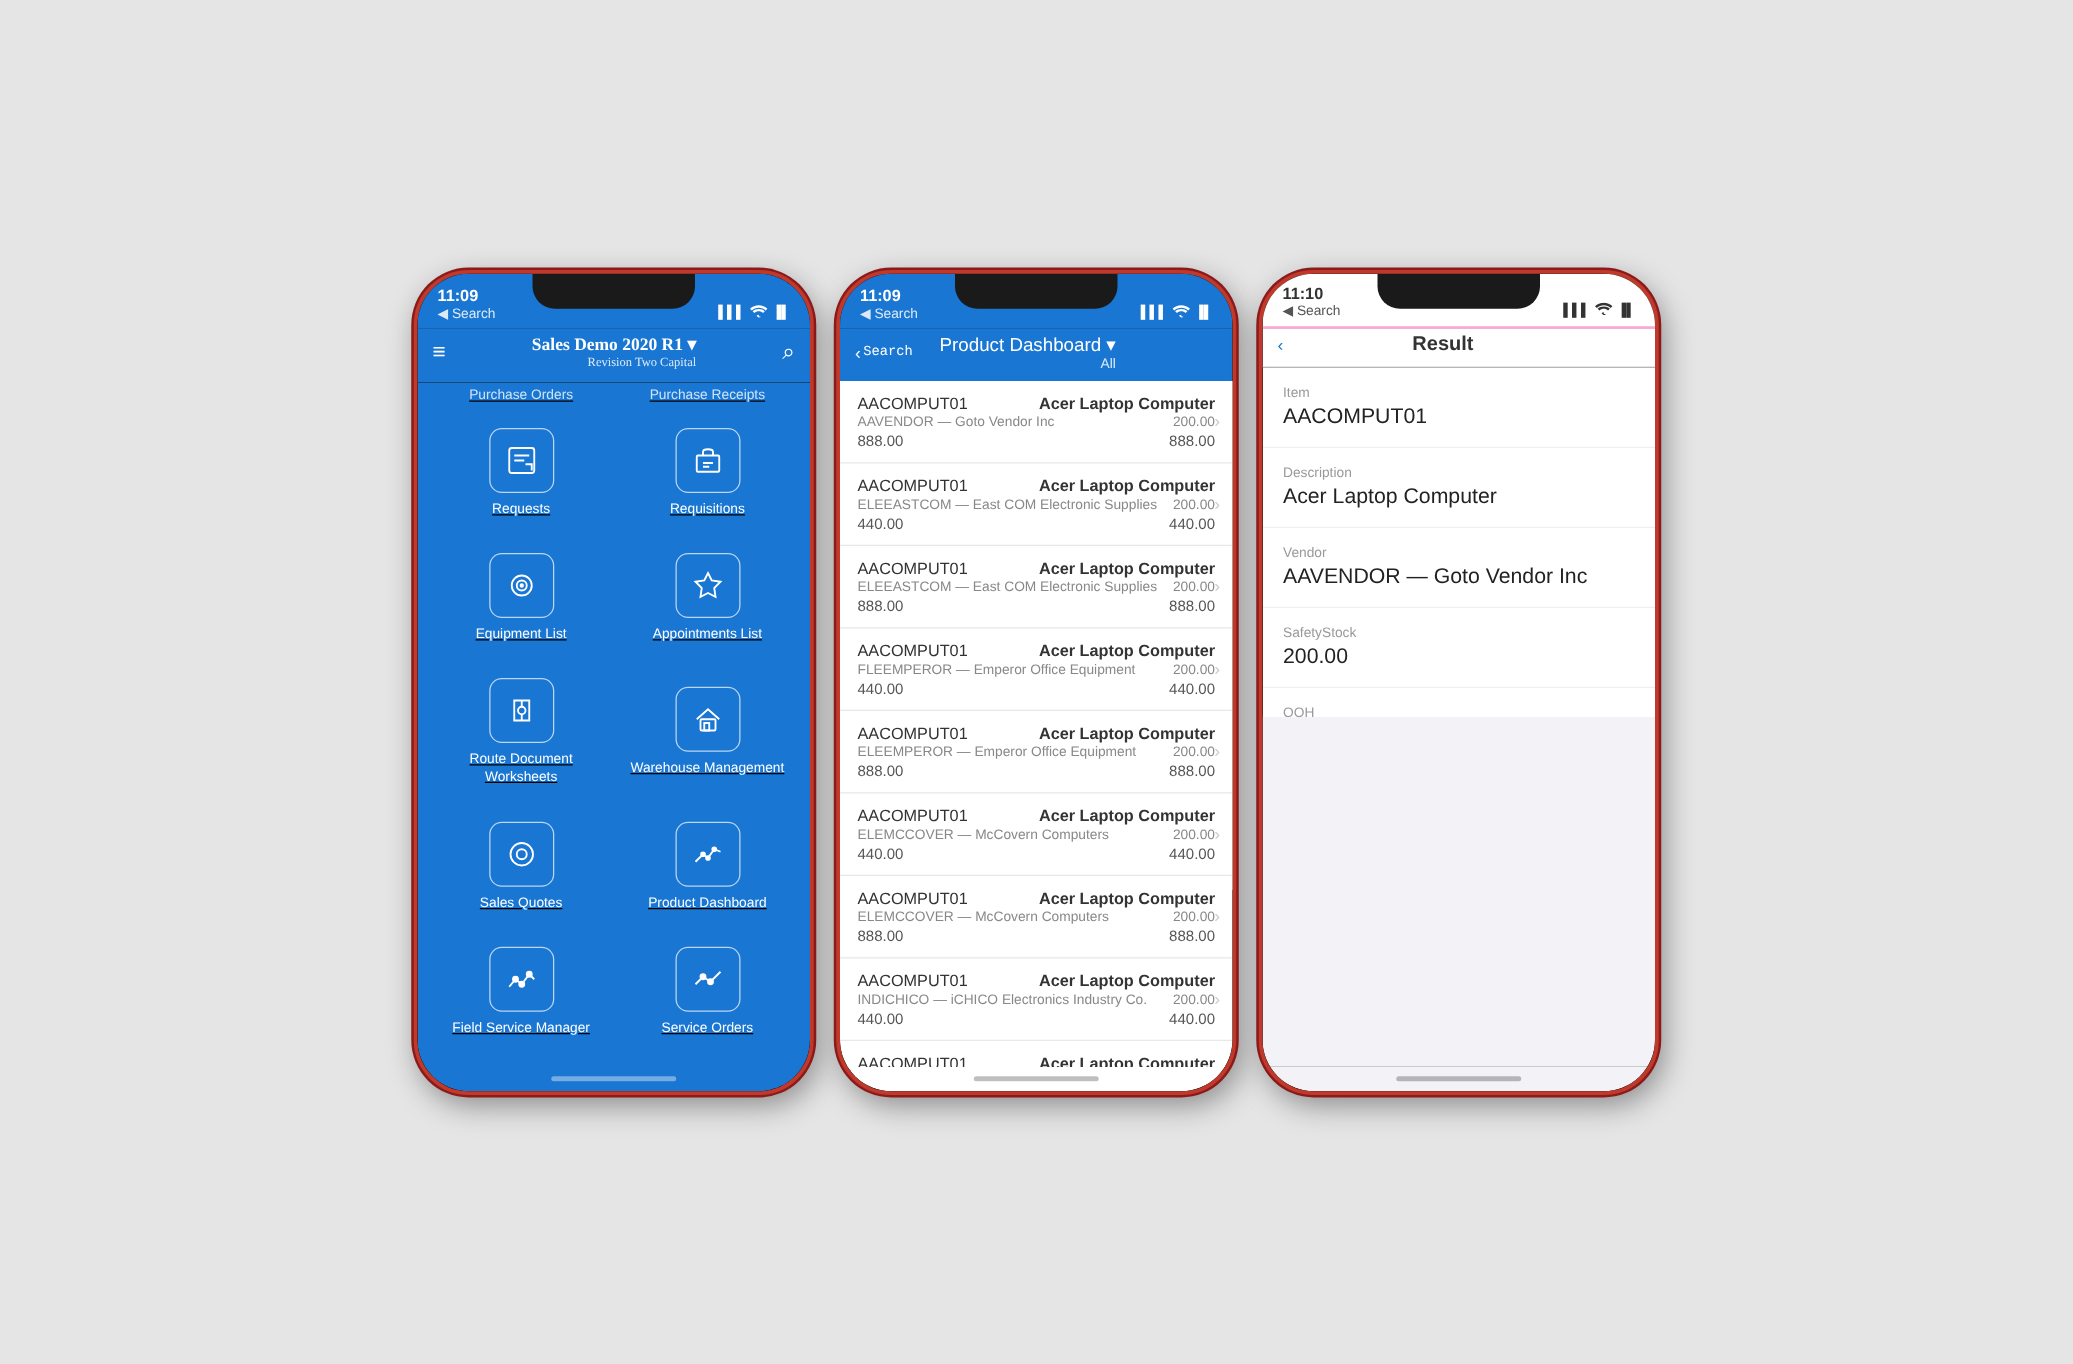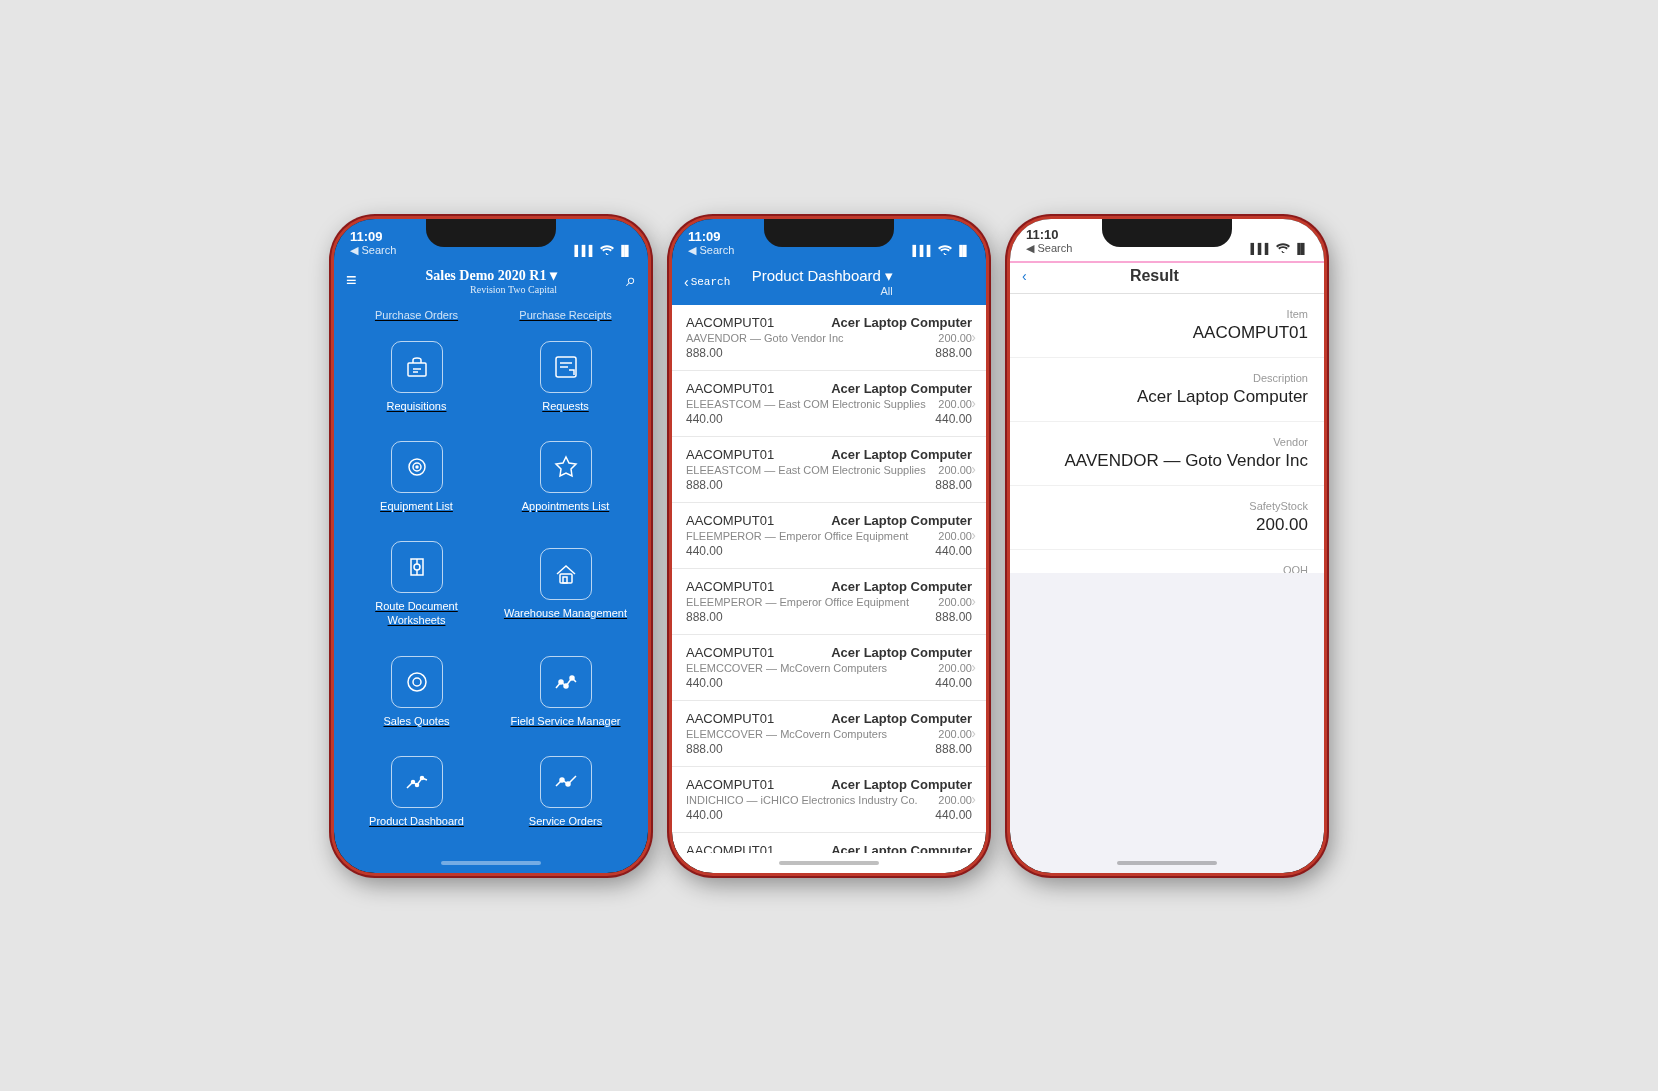--- a/index.html
+++ b/index.html
@@ -239,21 +239,20 @@
       justify-content: space-between;
       border-bottom: 1px solid #e0e0e0;
       flex-shrink: 0;
     }
     .result-title { font-size: 16px; font-weight: 600; color: #333; }
     .result-content {
       flex: 1;
       background: white;
       overflow-y: auto;
       padding: 0;
-      text-align: right;
     }
     .result-field {
       padding: 14px 16px;
       border-bottom: 1px solid #f0f0f0;
     }
     .result-field-label {
       font-size: 11px;
       color: #999;
       margin-bottom: 3px;
     }
@@ -331,44 +330,44 @@
       <div class="partial-row">
         <div class="partial-label">Purchase Orders</div>
         <div class="partial-label">Purchase Receipts</div>
       </div>
 
       <div class="menu-grid">
 
         <div class="menu-item">
           <div class="menu-item-icon">
             <svg width="28" height="28" viewBox="0 0 28 28" fill="none" stroke="white" stroke-width="1.5">
+              <rect x="4" y="4" width="20" height="20" rx="2"></rect>
+              <line x1="8" y1="10" x2="20" y2="10"></line>
+              <line x1="8" y1="14" x2="16" y2="14"></line>
+              <path d="M17 17 L22 17 L22 22" stroke="white" stroke-width="1.5" fill="none"></path>
+            </svg>
+          </div>
+          <span class="menu-item-label">Requests</span>
+        </div>
+
+        <div class="menu-item">
+          <div class="menu-item-icon">
+            <svg width="28" height="28" viewBox="0 0 28 28" fill="none" stroke="white" stroke-width="1.5">
               <rect x="5" y="10" width="18" height="13" rx="1"></rect>
               <path d="M10 10 V7 Q10 5 14 5 Q18 5 18 7 V10"></path>
               <line x1="10" y1="16" x2="18" y2="16"></line>
               <line x1="10" y1="19" x2="15" y2="19"></line>
             </svg>
           </div>
           <span class="menu-item-label">Requisitions</span>
         </div>
 
         <div class="menu-item">
           <div class="menu-item-icon">
             <svg width="28" height="28" viewBox="0 0 28 28" fill="none" stroke="white" stroke-width="1.5">
-              <rect x="4" y="4" width="20" height="20" rx="2"></rect>
-              <line x1="8" y1="10" x2="20" y2="10"></line>
-              <line x1="8" y1="14" x2="16" y2="14"></line>
-              <path d="M17 17 L22 17 L22 22" stroke="white" stroke-width="1.5" fill="none"></path>
-            </svg>
-          </div>
-          <span class="menu-item-label">Requests</span>
-        </div>
-
-        <div class="menu-item">
-          <div class="menu-item-icon">
-            <svg width="28" height="28" viewBox="0 0 28 28" fill="none" stroke="white" stroke-width="1.5">
               <circle cx="14" cy="14" r="8"></circle>
               <circle cx="14" cy="14" r="4"></circle>
               <circle cx="14" cy="14" r="1" fill="white"></circle>
             </svg>
           </div>
           <span class="menu-item-label">Equipment List</span>
         </div>
 
         <div class="menu-item">
           <div class="menu-item-icon">
@@ -409,39 +408,39 @@
               <circle cx="14" cy="14" r="9"></circle>
               <circle cx="14" cy="14" r="4"></circle>
             </svg>
           </div>
           <span class="menu-item-label">Sales Quotes</span>
         </div>
 
         <div class="menu-item">
           <div class="menu-item-icon">
             <svg width="28" height="28" viewBox="0 0 28 28" fill="none" stroke="white" stroke-width="1.5">
+              <polyline points="4,20 10,14 14,17 19,10 24,12"></polyline>
+              <circle cx="10" cy="14" r="1.5" fill="white"></circle>
+              <circle cx="14" cy="17" r="1.5" fill="white"></circle>
+              <circle cx="19" cy="10" r="1.5" fill="white"></circle>
+            </svg>
+          </div>
+          <span class="menu-item-label">Product Dashboard</span>
+        </div>
+
+        <div class="menu-item">
+          <div class="menu-item-icon">
+            <svg width="28" height="28" viewBox="0 0 28 28" fill="none" stroke="white" stroke-width="1.5">
               <polyline points="4,20 9,14 14,18 20,10 24,14"></polyline>
               <circle cx="9" cy="14" r="2" fill="white"></circle>
               <circle cx="14" cy="18" r="2" fill="white"></circle>
               <circle cx="20" cy="10" r="2" fill="white"></circle>
             </svg>
           </div>
           <span class="menu-item-label">Field Service Manager</span>
-        </div>
-
-        <div class="menu-item">
-          <div class="menu-item-icon">
-            <svg width="28" height="28" viewBox="0 0 28 28" fill="none" stroke="white" stroke-width="1.5">
-              <polyline points="4,20 10,14 14,17 19,10 24,12"></polyline>
-              <circle cx="10" cy="14" r="1.5" fill="white"></circle>
-              <circle cx="14" cy="17" r="1.5" fill="white"></circle>
-              <circle cx="19" cy="10" r="1.5" fill="white"></circle>
-            </svg>
-          </div>
-          <span class="menu-item-label">Product Dashboard</span>
         </div>
 
         <div class="menu-item">
           <div class="menu-item-icon">
             <svg width="28" height="28" viewBox="0 0 28 28" fill="none" stroke="white" stroke-width="1.5">
               <polyline points="4,18 10,12 16,16 24,8"></polyline>
               <circle cx="10" cy="12" r="2" fill="white"></circle>
               <circle cx="16" cy="16" r="2" fill="white"></circle>
             </svg>
           </div>

